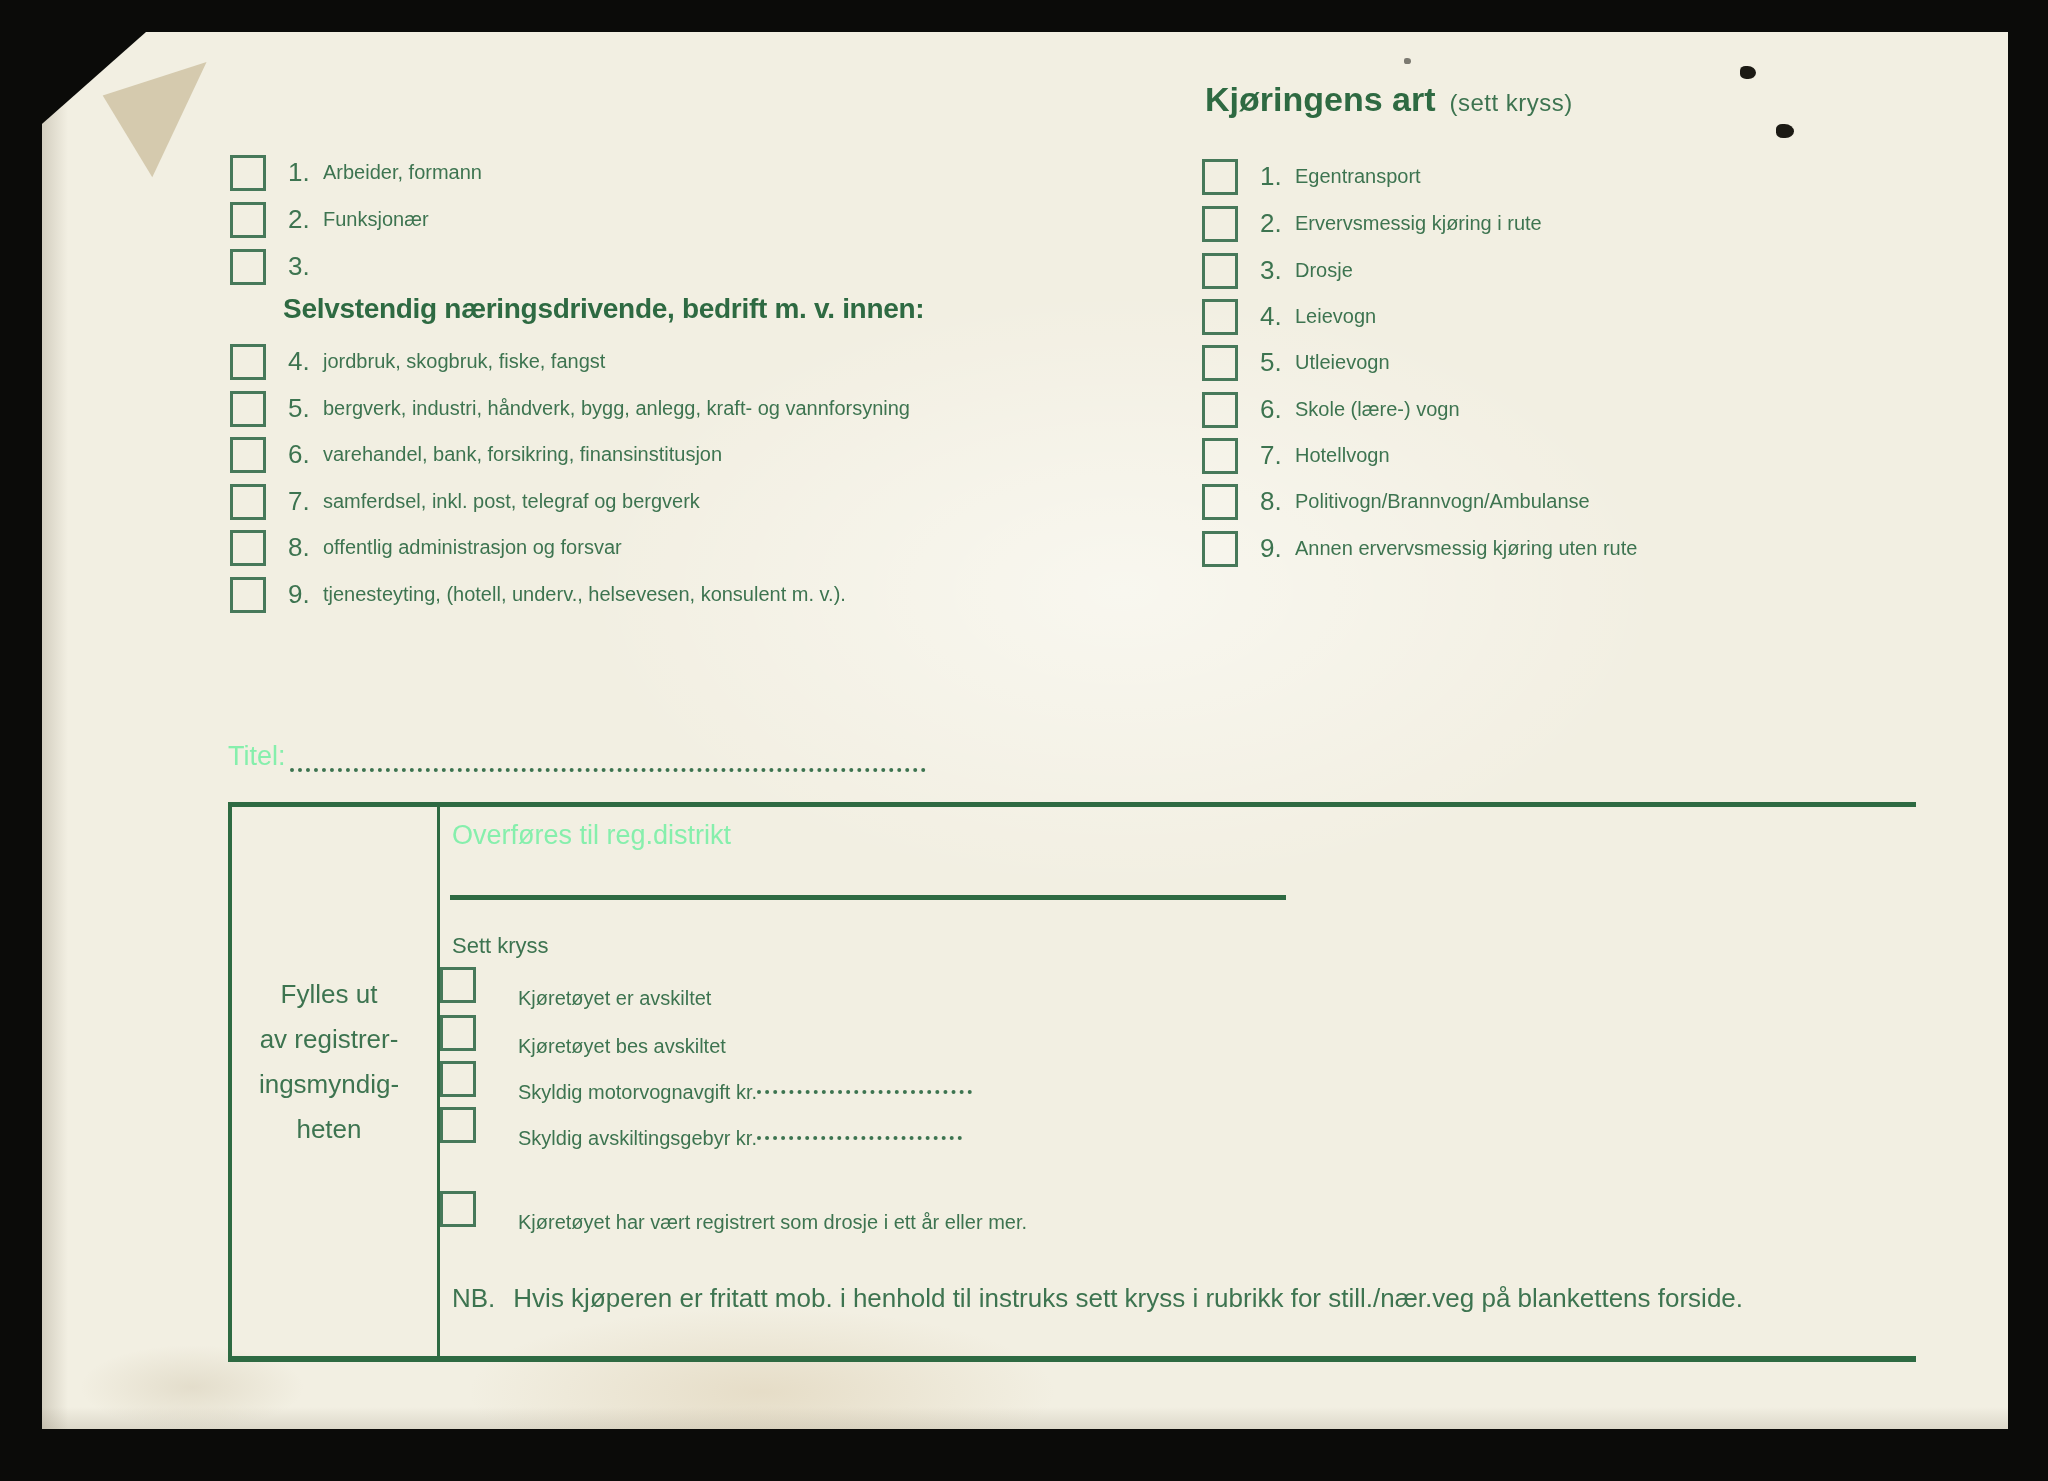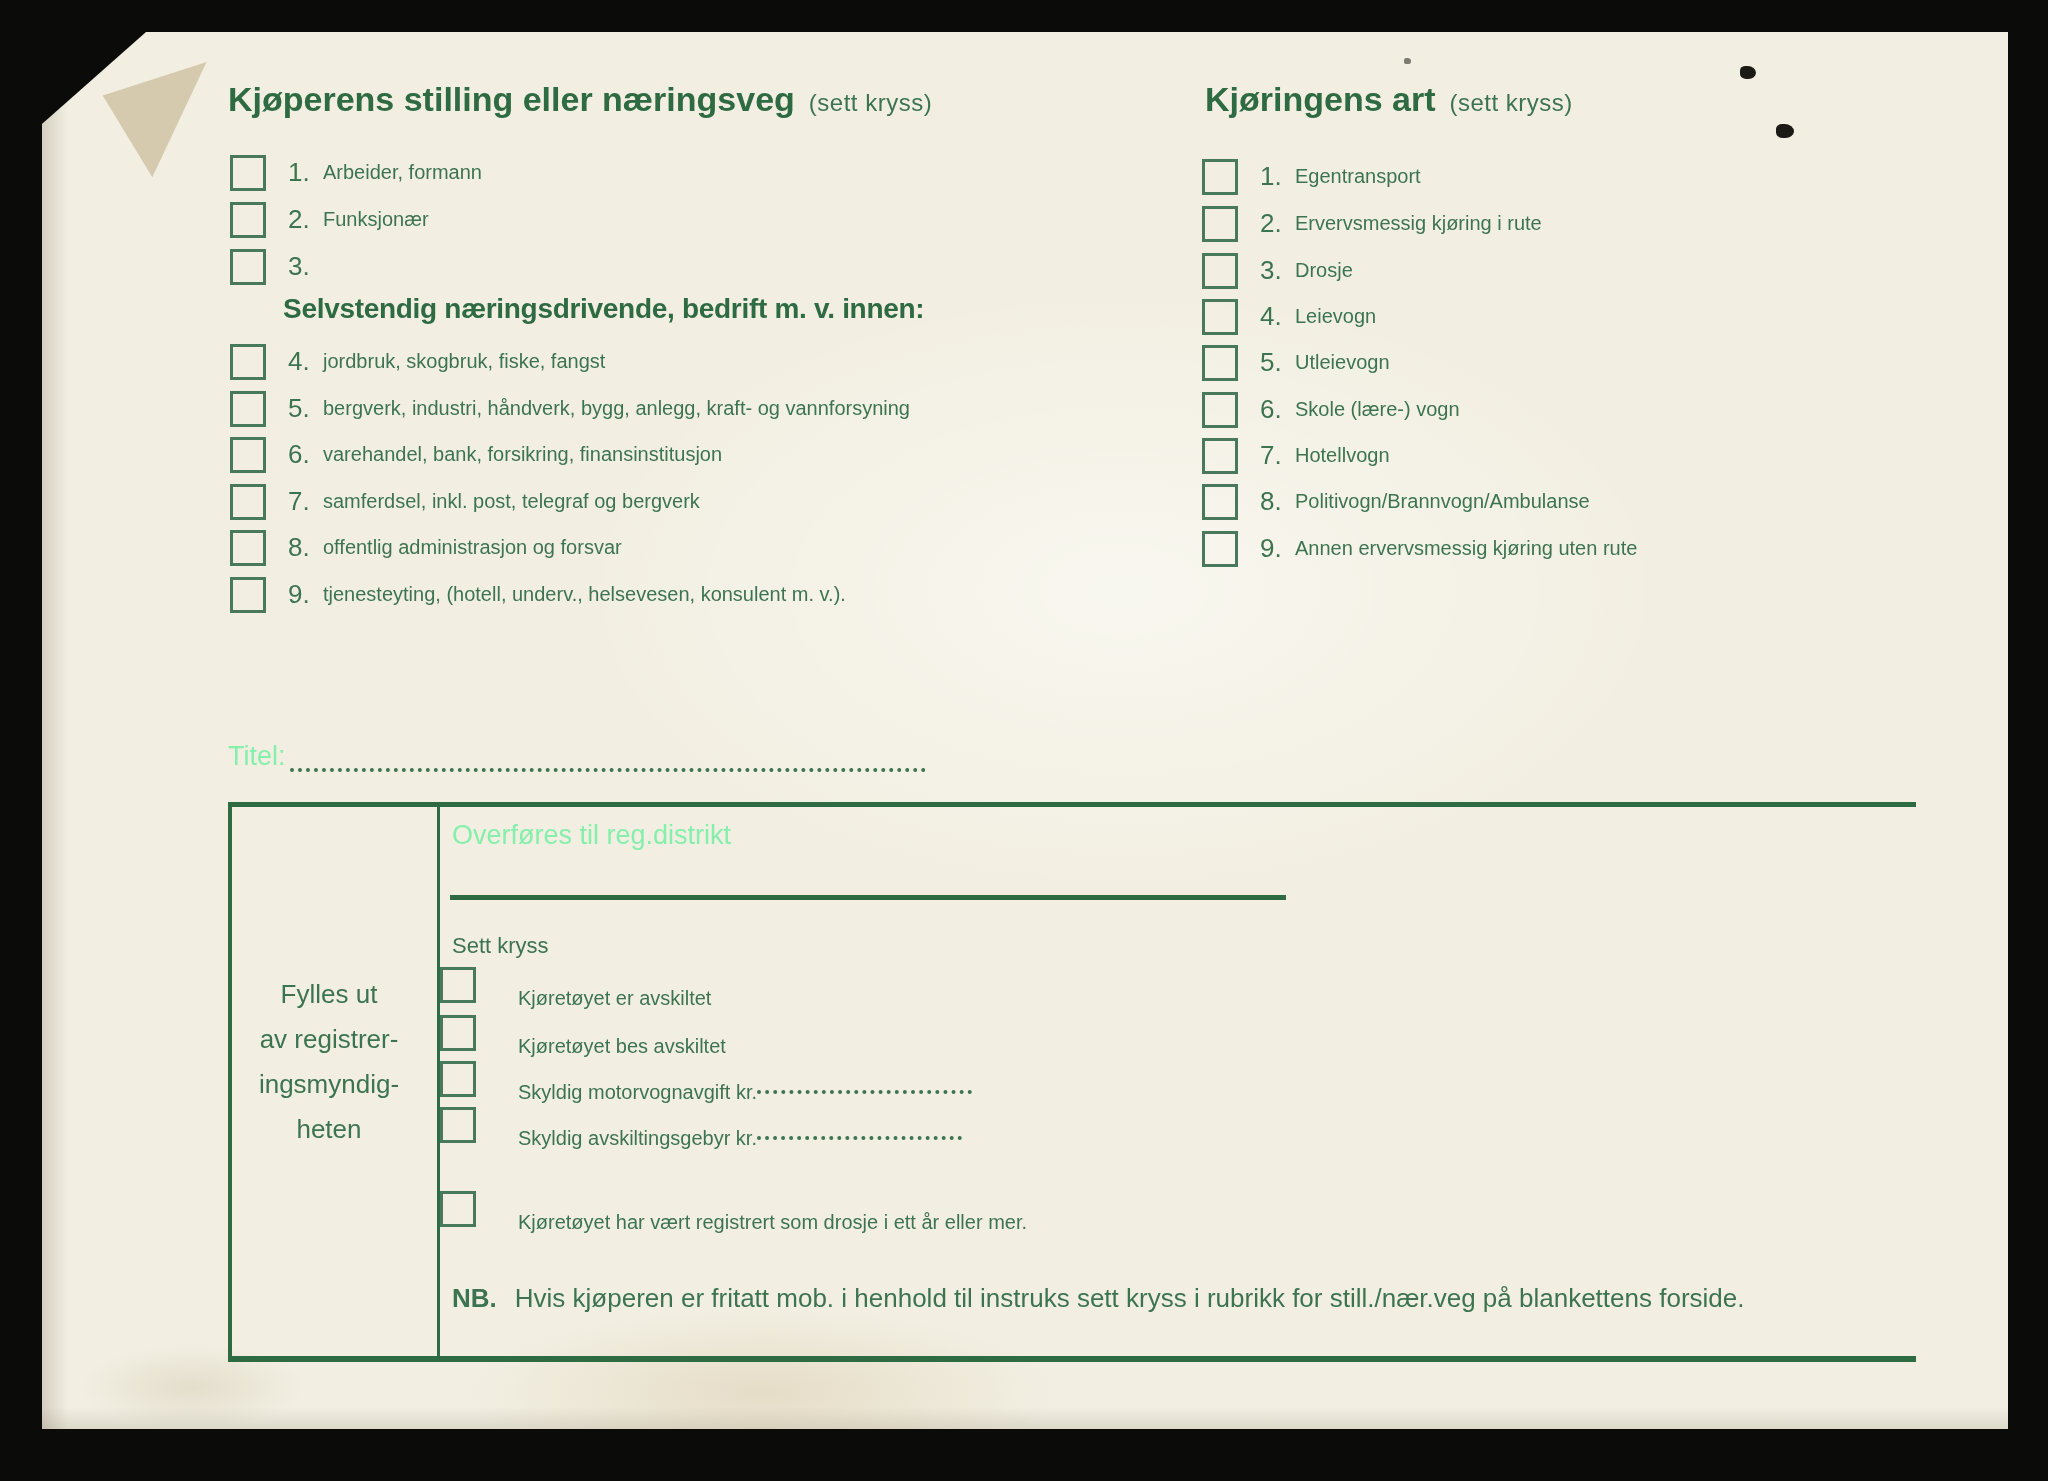--- a/index.html
+++ b/index.html
@@ -56,36 +56,33 @@
   #side-label{
     position:absolute;left:229px;top:972px;width:200px;text-align:center;
     font-size:26px;line-height:45px;color:#3d7450;
   }
   #inner-line{position:absolute;left:450px;top:895px;width:836px;height:5px;background:#2e6a42;}
   .boxrow{position:absolute;display:flex;align-items:center;height:37px;}
   .boxrow .cb{margin-right:42px;}
   .boxrow .lbl{white-space:nowrap;margin-top:28px;}
   #sett-kryss{font-size:22px;}
   #nb-row{position:absolute;left:452px;top:1283px;font-size:26px;white-space:nowrap;}
-  #nb-row .nbp{font-weight:bold;margin-right:18px;}
+  #nb-row .nbp{font-weight:normal;margin-right:18px;}
 </style>
 </head>
 <body>
 
 <div id="stage">
 
   <div id="paper"></div>
   <div id="fold-corner"></div>
   <div class="speck" style="left:1740px;top:66px;width:16px;height:13px;"></div>
   <div class="speck" style="left:1776px;top:124px;width:18px;height:14px;"></div>
   <div class="speck" style="left:1404px;top:58px;width:7px;height:6px;opacity:0.55;"></div>
 
-  <div class="t hdr" style="left:228px;top:80px;">
-    <span>Kjøperens stilling eller næringsveg</span><span class="suffix">(sett kryss)</span>
-  </div>
 
   <div class="row" style="left:230px;top:154px;">
     <span class="cb"></span>
     <span class="num">1.</span>
     <span class="lbl">Arbeider, formann</span>
   </div>
   <div class="row" style="left:230px;top:201px;">
     <span class="cb"></span>
     <span class="num">2.</span>
     <span class="lbl">Funksjonær</span>

